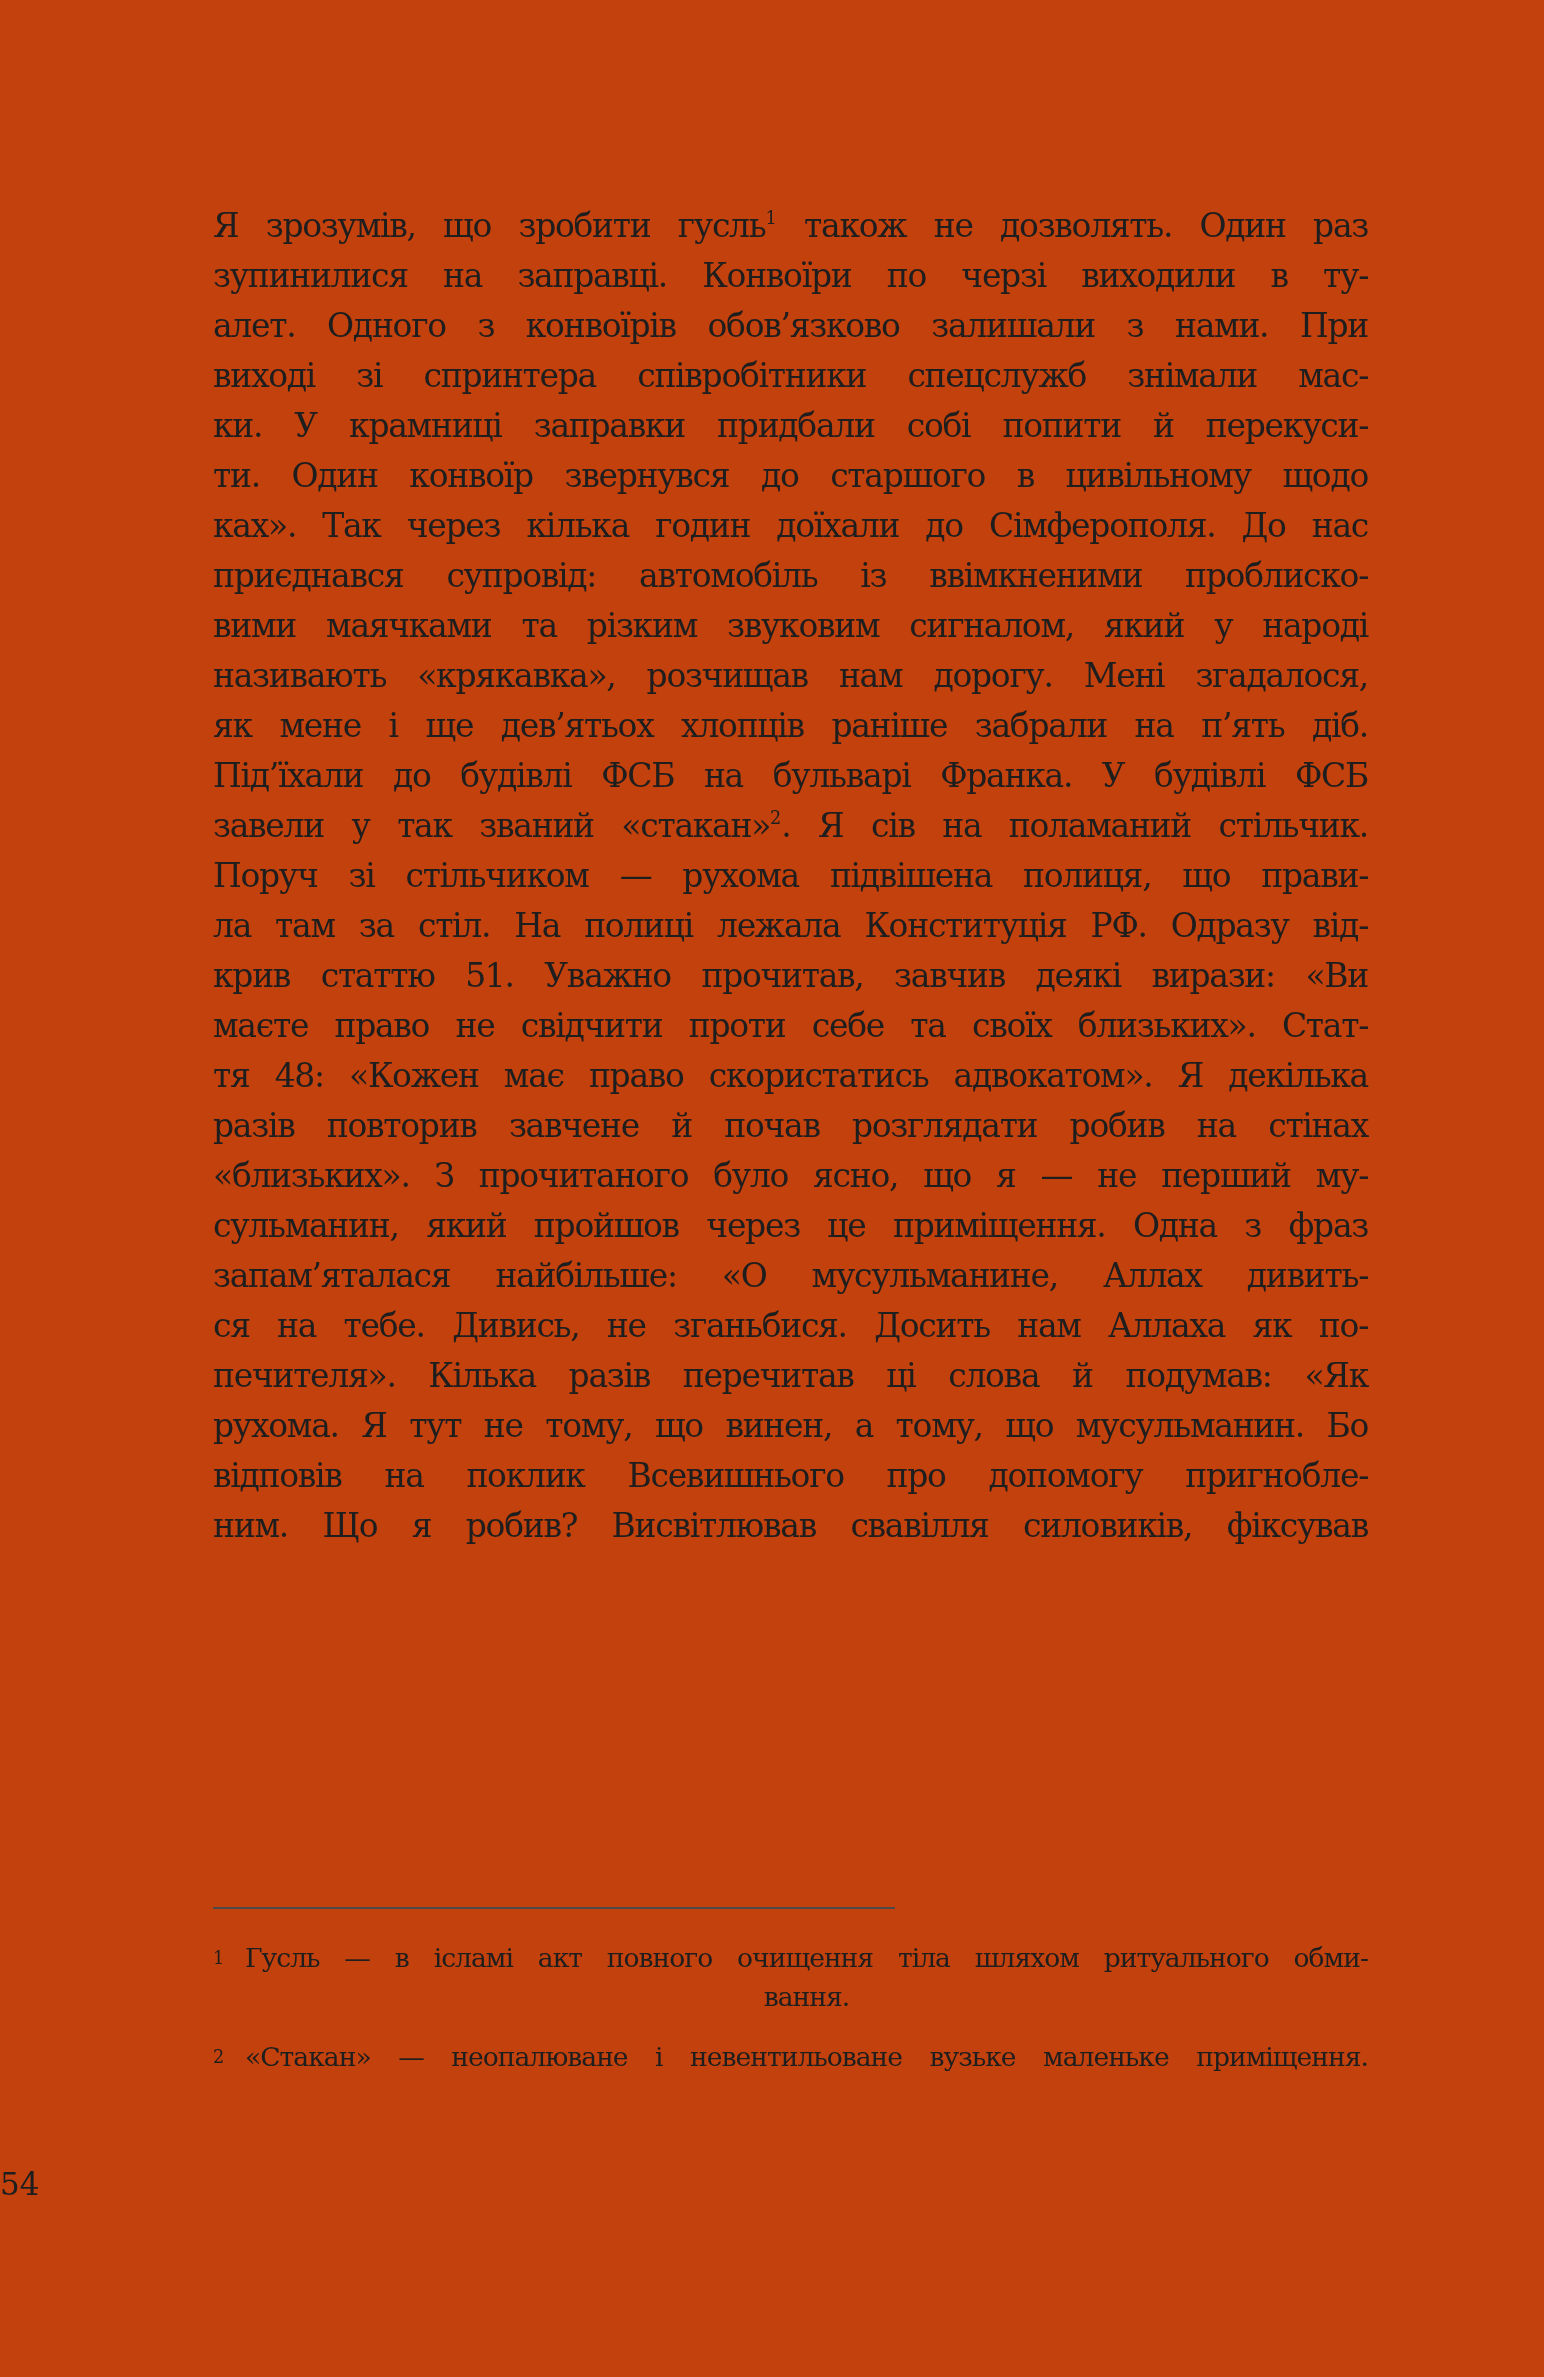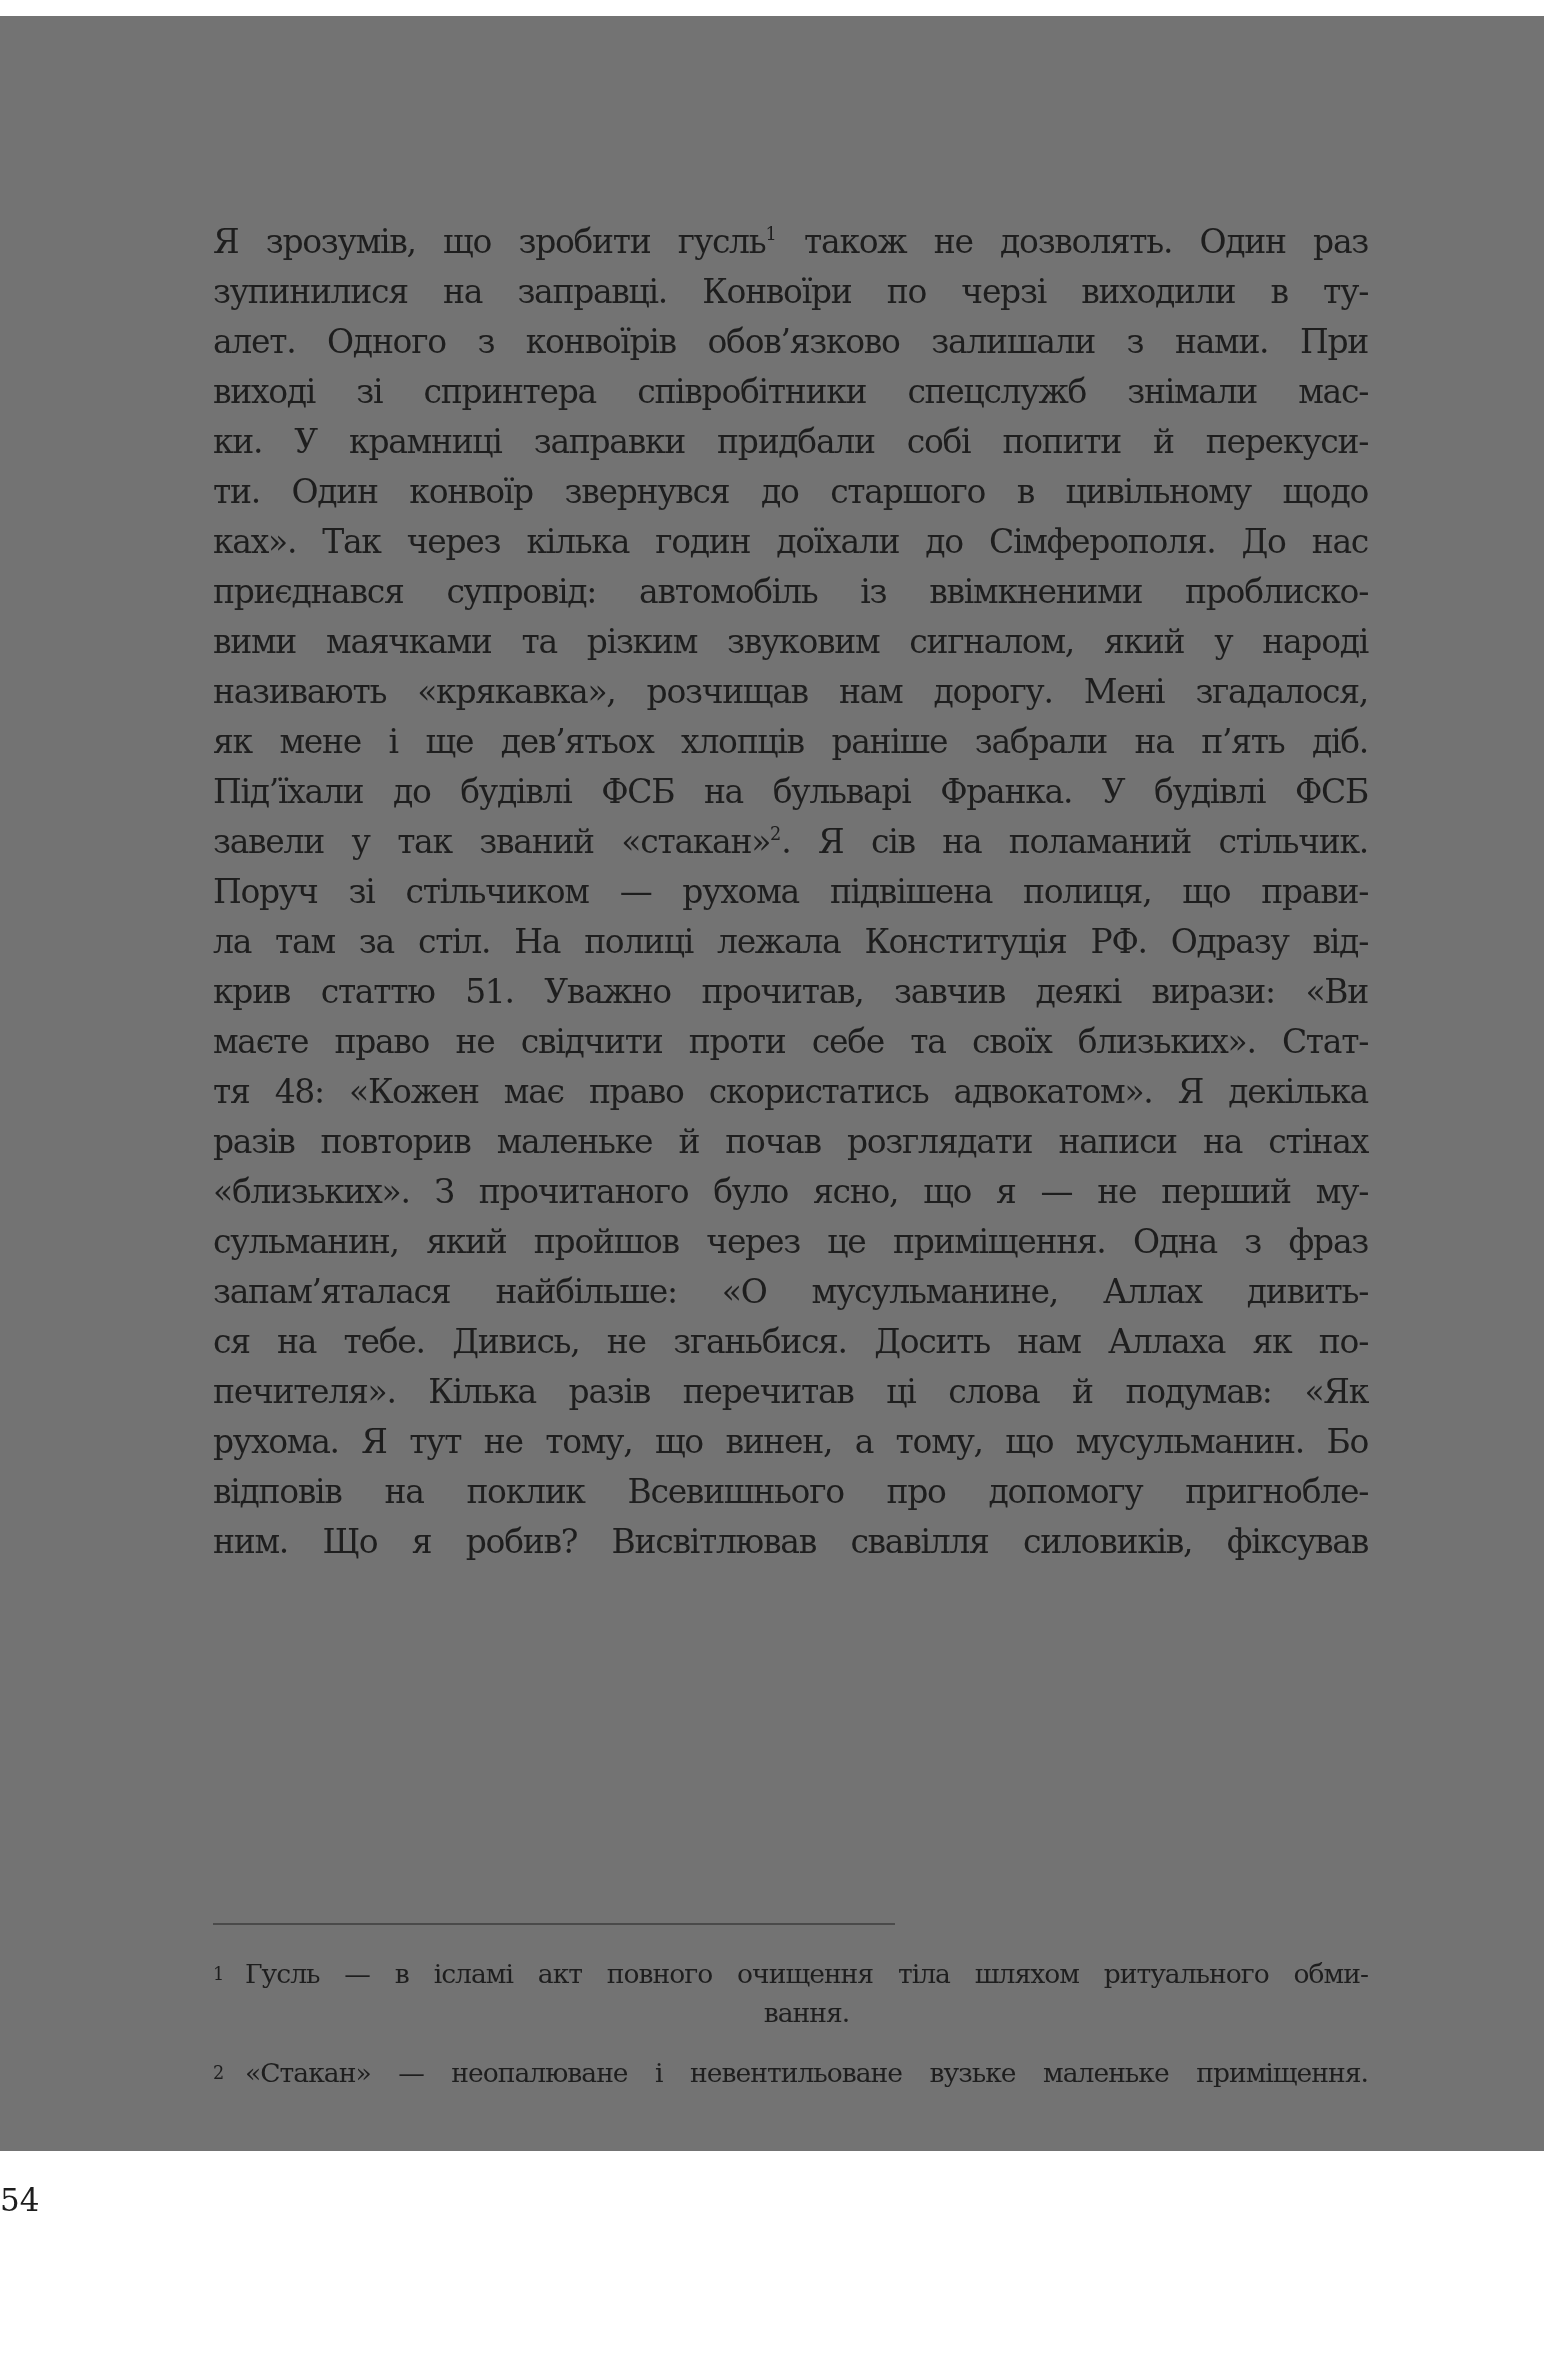--- a/index.html
+++ b/index.html
@@ -12,23 +12,22 @@
     height: 2377px;
     position: relative;
     overflow: hidden;
     color: #1e1e1e;
     font-family: "DejaVu Serif", "Liberation Serif", serif;
   }
   .page {
     position: absolute;
     left: 0; top: 0;
     width: 1545px;
-    height: 2135px;
-    background: #737373;
-    margin-top: 16px;
+    height: 2377px;
+    background: #c2410c;
   }
   .body-text {
     position: absolute;
     left: 213px;
     top: 201px;
     width: 1155px;
   }
   .line {
     display: block;
     height: 50px;
@@ -119,21 +118,21 @@
     <span class="line">вими маячками та різким звуковим сигналом, який у народі</span>
     <span class="line">називають «крякавка», розчищав нам дорогу. Мені згадалося,</span>
     <span class="line">як мене і ще дев’ятьох хлопців раніше забрали на п’ять діб.</span>
     <span class="line">Під’їхали до будівлі ФСБ на бульварі Франка. У будівлі ФСБ</span>
     <span class="line"><span>завели у так званий «стакан»</span><sup class="fn-ref">2</sup><span>. Я сів на поламаний стільчик.</span></span>
     <span class="line">Поруч зі стільчиком — рухома підвішена полиця, що прави-</span>
     <span class="line">ла там за стіл. На полиці лежала Конституція РФ. Одразу від-</span>
     <span class="line">крив статтю 51. Уважно прочитав, завчив деякі вирази: «Ви</span>
     <span class="line">маєте право не свідчити проти себе та своїх близьких». Стат-</span>
     <span class="line">тя 48: «Кожен має право скористатись адвокатом». Я декілька</span>
-    <span class="line">разів повторив маленьке й почав розглядати написи на стінах</span>
+    <span class="line">разів повторив завчене й почав розглядати робив на стінах</span>
     <span class="line">«близьких». З прочитаного було ясно, що я — не перший му-</span>
     <span class="line">сульманин, який пройшов через це приміщення. Одна з фраз</span>
     <span class="line">запам’яталася найбільше: «О мусульманине, Аллах дивить-</span>
     <span class="line">ся на тебе. Дивись, не зганьбися. Досить нам Аллаха як по-</span>
     <span class="line">печителя». Кілька разів перечитав ці слова й подумав: «Як</span>
     <span class="line">рухома. Я тут не тому, що винен, а тому, що мусульманин. Бо</span>
     <span class="line">відповів на поклик Всевишнього про допомогу пригнобле-</span>
     <span class="line last">ним. Що я робив? Висвітлював свавілля силовиків, фіксував</span>
   </div>
 

